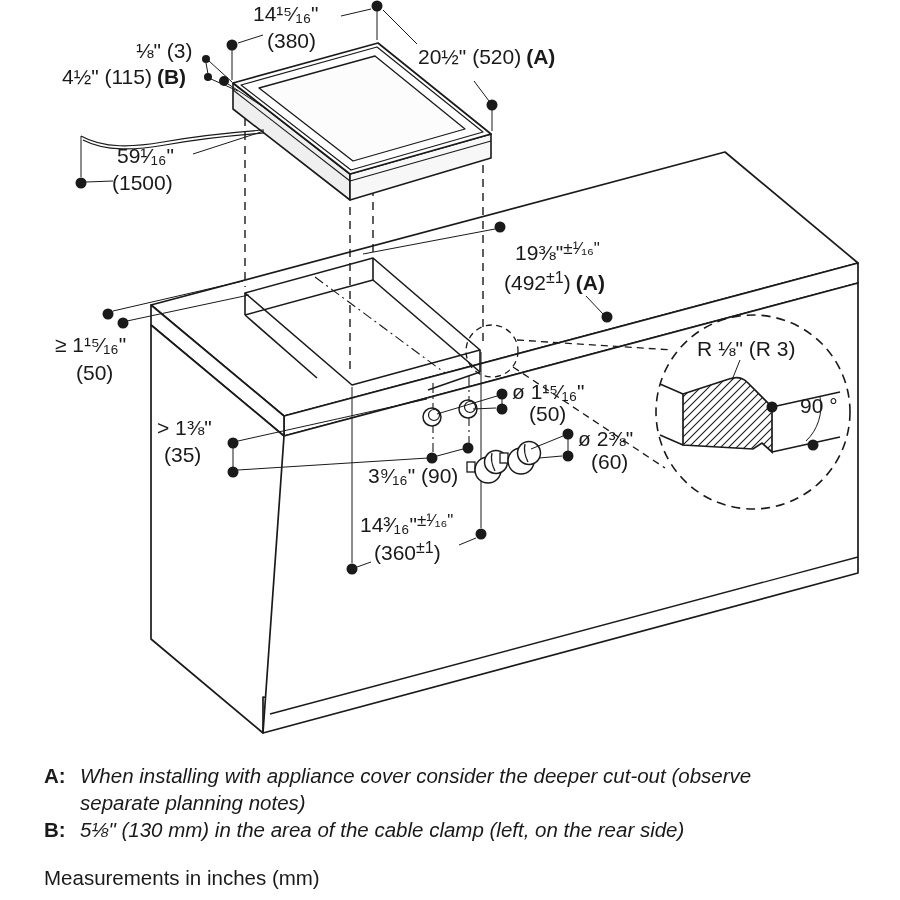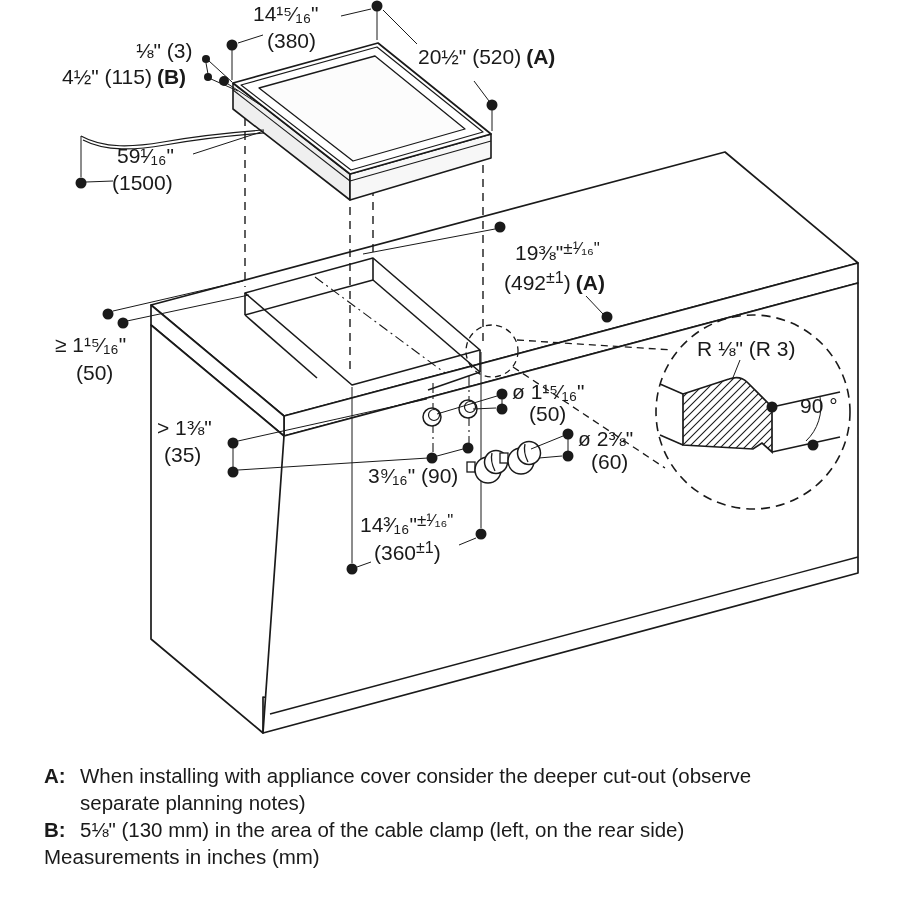--- a/index.html
+++ b/index.html
@@ -2,22 +2,22 @@
 <html><head>
 <meta charset="utf-8">
 <style>
   html,body{margin:0;padding:0;background:#ffffff;}
   body{width:900px;height:900px;position:relative;font-family:"Liberation Sans",sans-serif;color:#1a1a1a;overflow:hidden;}
   #diagram{position:absolute;left:0;top:0;}
   svg text{font-family:"Liberation Sans",sans-serif;font-size:21px;fill:#1a1a1a;}
   .notes{position:absolute;left:44px;top:762px;width:800px;font-size:20.5px;line-height:27px;color:#1a1a1a;}
   .note-row{display:flex;}
   .note-label{font-weight:bold;width:36px;flex:0 0 36px;}
-  .note-text{width:700px;}
-  .footer-line{}
+  .note-text{width:700px;font-style:italic;}
+  .footer-line{margin-top:21px;}
 </style>
 </head>
 <body>
 
 <svg id="diagram" width="900" height="760" viewBox="0 0 900 760">
   <defs>
     <pattern id="hatch" patternUnits="userSpaceOnUse" width="8" height="8">
       <path d="M0,8 L8,0 M-1,1 L1,-1 M7,9 L9,7" stroke="#1a1a1a" stroke-width="1.1" fill="none"></path>
     </pattern>
   </defs>

